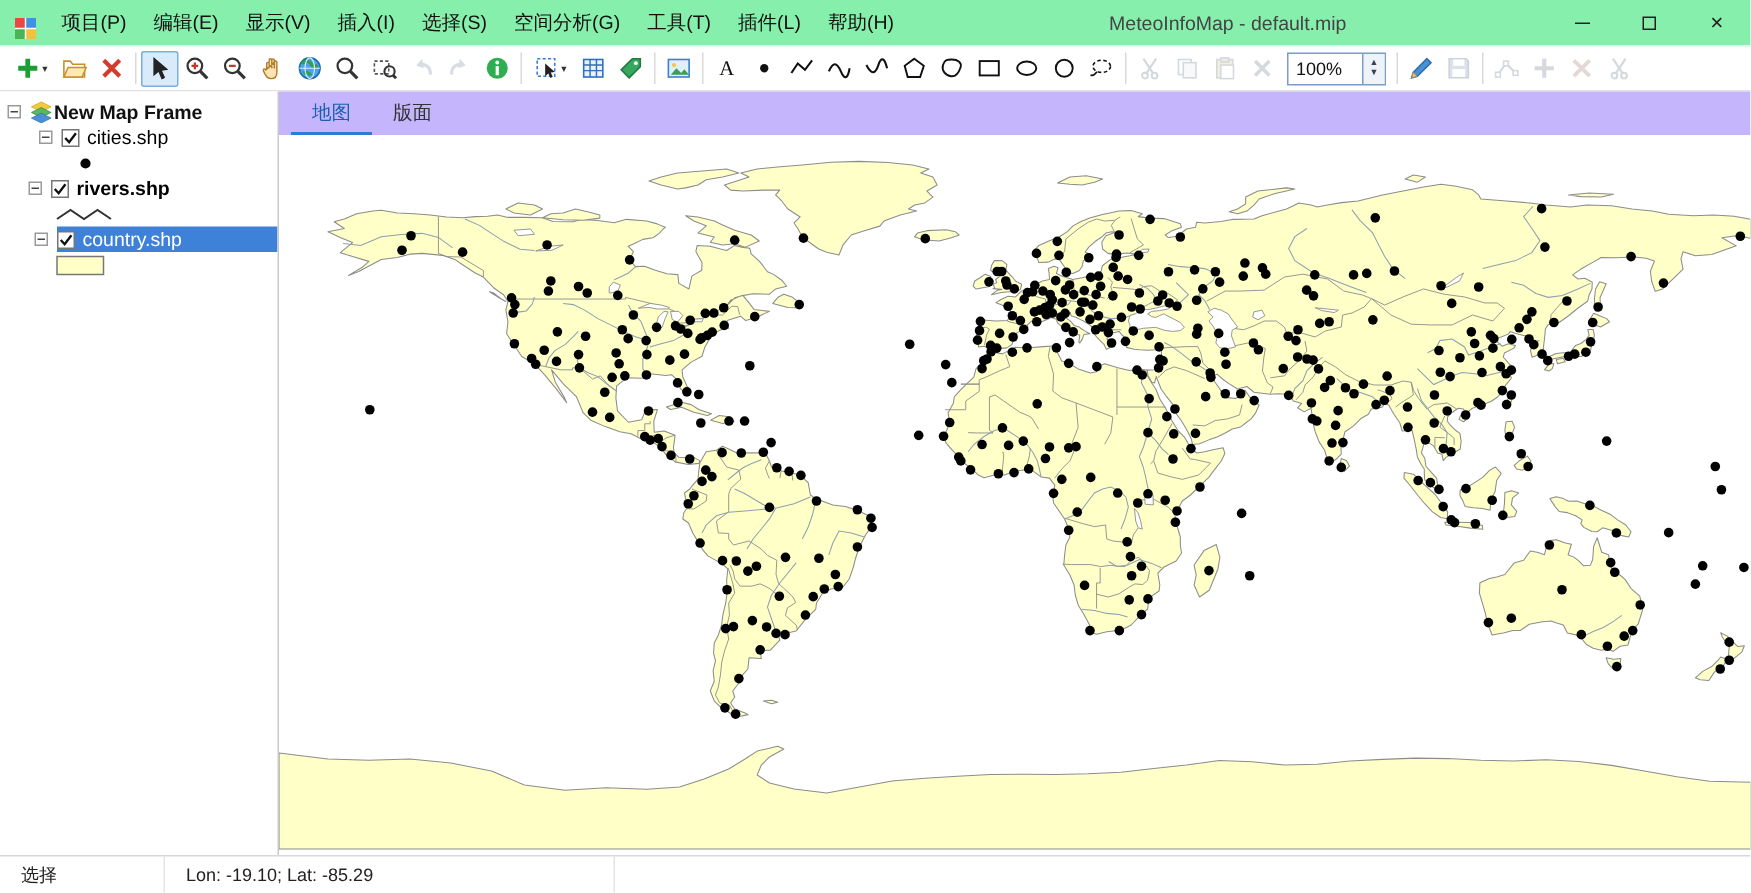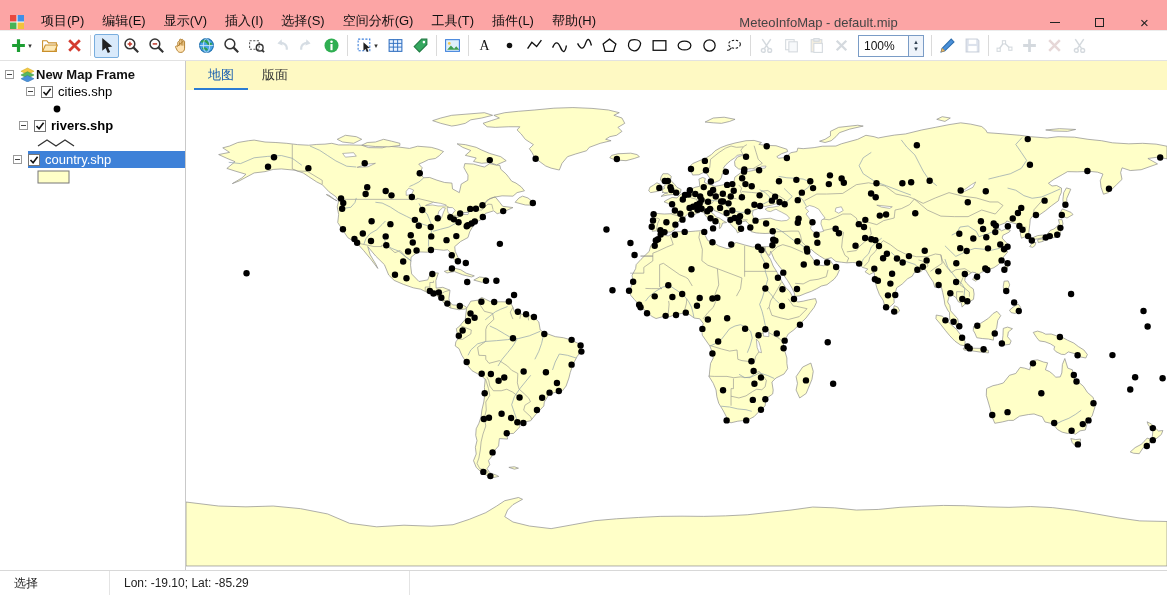--- a/index.html
+++ b/index.html
@@ -1,21 +1,21 @@
 <!DOCTYPE html>
 <html><head>
 <meta charset="utf-8">
 <style>
   *{margin:0;padding:0;box-sizing:border-box}
   html,body{width:1167px;height:595px;overflow:hidden;background:#fff;
     font-family:"Liberation Sans","DejaVu Sans",sans-serif;-webkit-user-select:none;user-select:none}
   .window{width:1167px;height:595px;display:flex;flex-direction:column;background:#fff}
 
   
-  .titlebar{height:31px;flex:0 0 31px;display:flex;align-items:flex-end;background:#fca5a5;border-bottom:1px solid #ececec}
+  .titlebar{height:31px;flex:0 0 31px;display:flex;align-items:center;background:#86efac;border-bottom:1px solid #ececec}
   .app-icon{width:16px;height:16px;margin:7px 7px 0 9px}
   .menubar{display:flex}
   .menu-item{padding:0 9px;font-size:13px;color:#111;display:flex;align-items:center;cursor:default}
   .title{flex:1;display:flex;align-items:center;justify-content:center;font-size:13px;color:#444;white-space:nowrap;overflow:hidden}
   .win-controls{display:flex}
   .win-btn{width:45px;display:flex;align-items:center;justify-content:center;color:#222;font-size:14px}
   .glyph-min{display:block;width:10px;height:1px;background:#222}
   .glyph-max{display:block;width:9px;height:9px;border:1px solid #222}
   .glyph-close{font-size:15px;line-height:1}
 
@@ -40,21 +40,21 @@
   .row-body.selected{background:#3e81d8;color:#fff}
   .toggle{width:9px;height:9px;border:1px solid #9a9a9a;background:#fff;display:inline-flex;align-items:center;justify-content:center;margin-right:6px;flex:0 0 9px}
   .toggle i{display:block;width:5px;height:1px;background:#444}
   .cbox{width:12px;height:12px;border:1px solid #767676;background:#fff;margin-right:5px;display:inline-flex;align-items:center;justify-content:center;flex:0 0 12px}
   .cbox svg{width:10px;height:10px;display:block}
   .root-label{font-weight:bold;color:#111;margin-left:1px}
   .frame-icon{width:15px;height:15px;display:block}
   .sym-row{height:17px;display:flex;align-items:center}
 
   .main{flex:1;display:flex;flex-direction:column;min-width:0}
-  .tabbar{height:29px;flex:0 0 29px;display:flex;align-items:stretch;padding-left:8px;background:#fef9c3}
+  .tabbar{height:29px;flex:0 0 29px;display:flex;align-items:stretch;padding-left:8px;background:#c4b5fd}
   .tab{padding:0 14px;font-size:13px;color:#333;display:flex;align-items:center;border-bottom:2px solid transparent;cursor:default}
   .tab.active{color:#1a5fb0;border-bottom-color:#2b7cd3}
   .map-area{flex:1;position:relative;background:#fff;min-height:0}
   .map-area svg{position:absolute;inset:0;width:100%;height:100%}
 
   
   .statusbar{height:25px;flex:0 0 25px;border-top:1px solid #d8d8d8;display:flex;align-items:stretch;font-size:12px;color:#222;background:#fff}
   .status-cell{display:flex;align-items:center;padding:0 14px}
   .cell-mode{width:110px;border-right:1px solid #e4e4e4}
   .cell-coords{width:300px;border-right:1px solid #e4e4e4}
@@ -382,21 +382,21 @@
               </svg>
             </span>
             <span>rivers.shp</span>
           </span>
         </div>
         <div class="sym-row" style="padding-left: 36px;">
           <svg width="40" height="14">
             <path d="M2 10L11 4l9 6 9-6 9 6" fill="none" stroke="#333" stroke-width="1.3"></path>
           </svg>
         </div>
-        <div class="tree-row" style="padding-left: 13px;">
+        <div class="tree-row" style="padding-left: 23px;">
           <span class="toggle">
             <i></i>
           </span>
           <span class="row-body selected">
             <span class="cbox">
               <svg viewBox="0 0 10 10">
                 <path d="M1.5 5l2.6 2.8L8.6 1.8" fill="none" stroke="#111" stroke-width="1.6"></path>
               </svg>
             </span>
             <span>country.shp</span>

